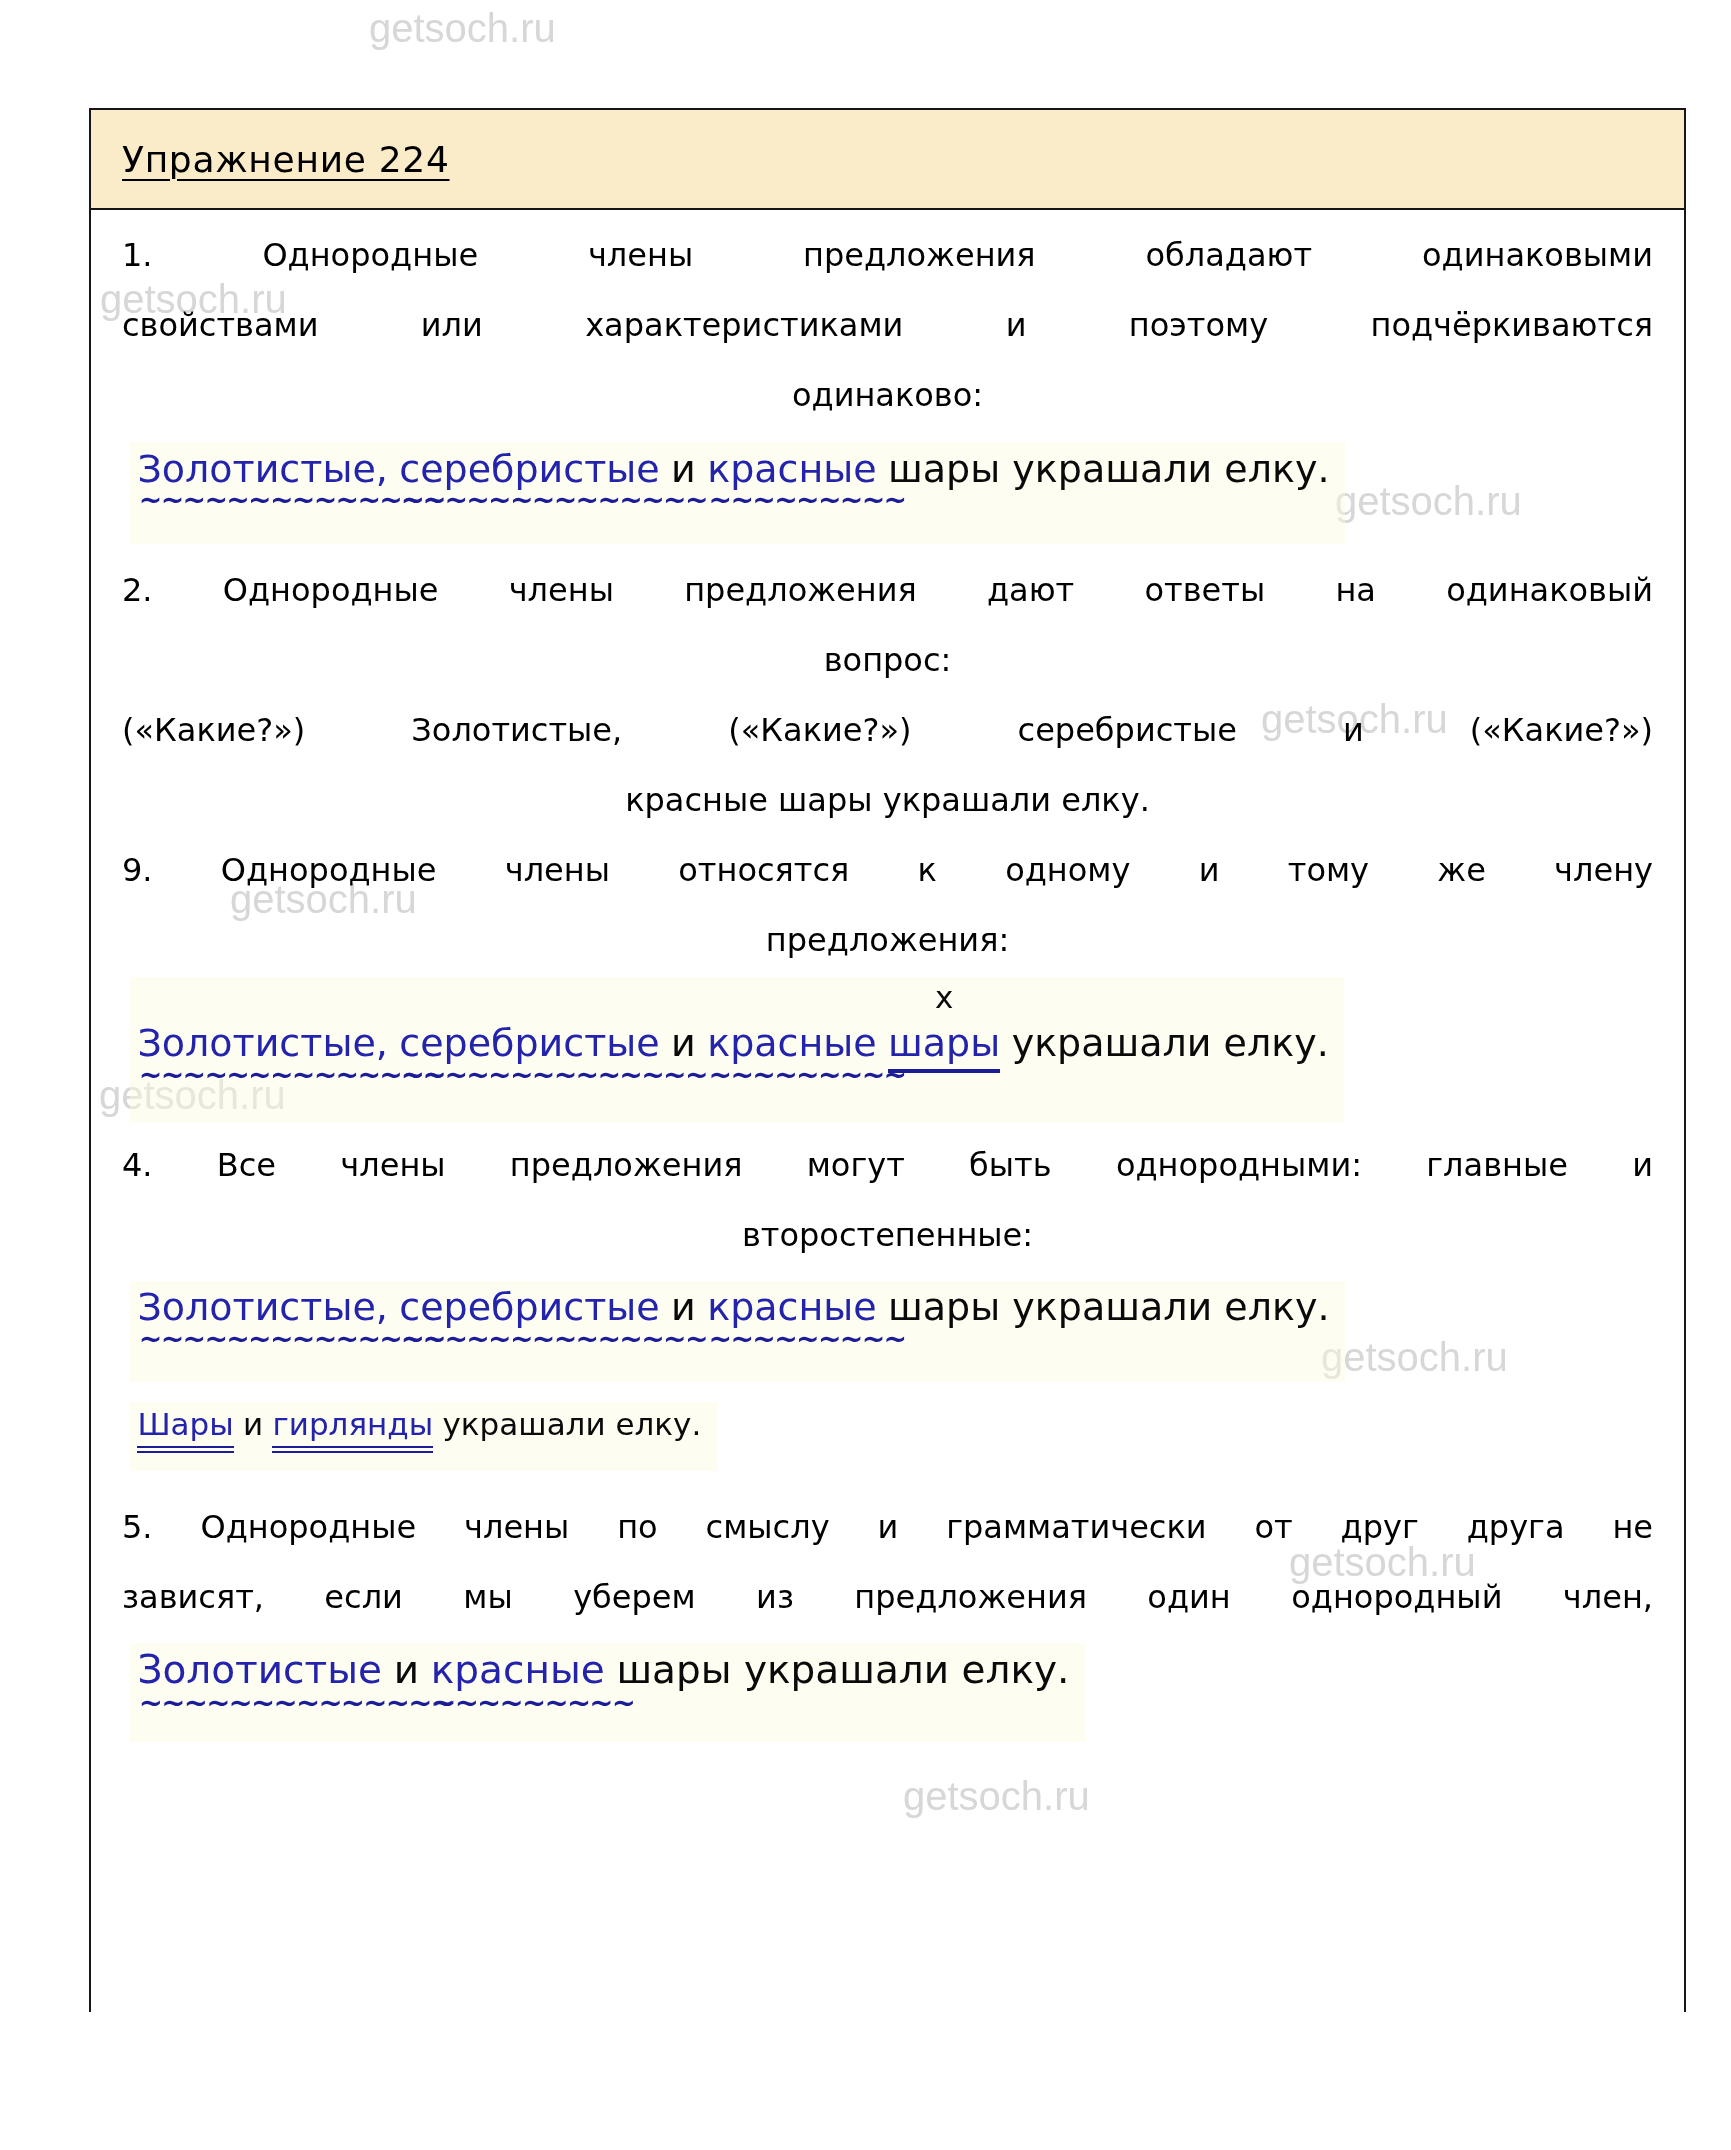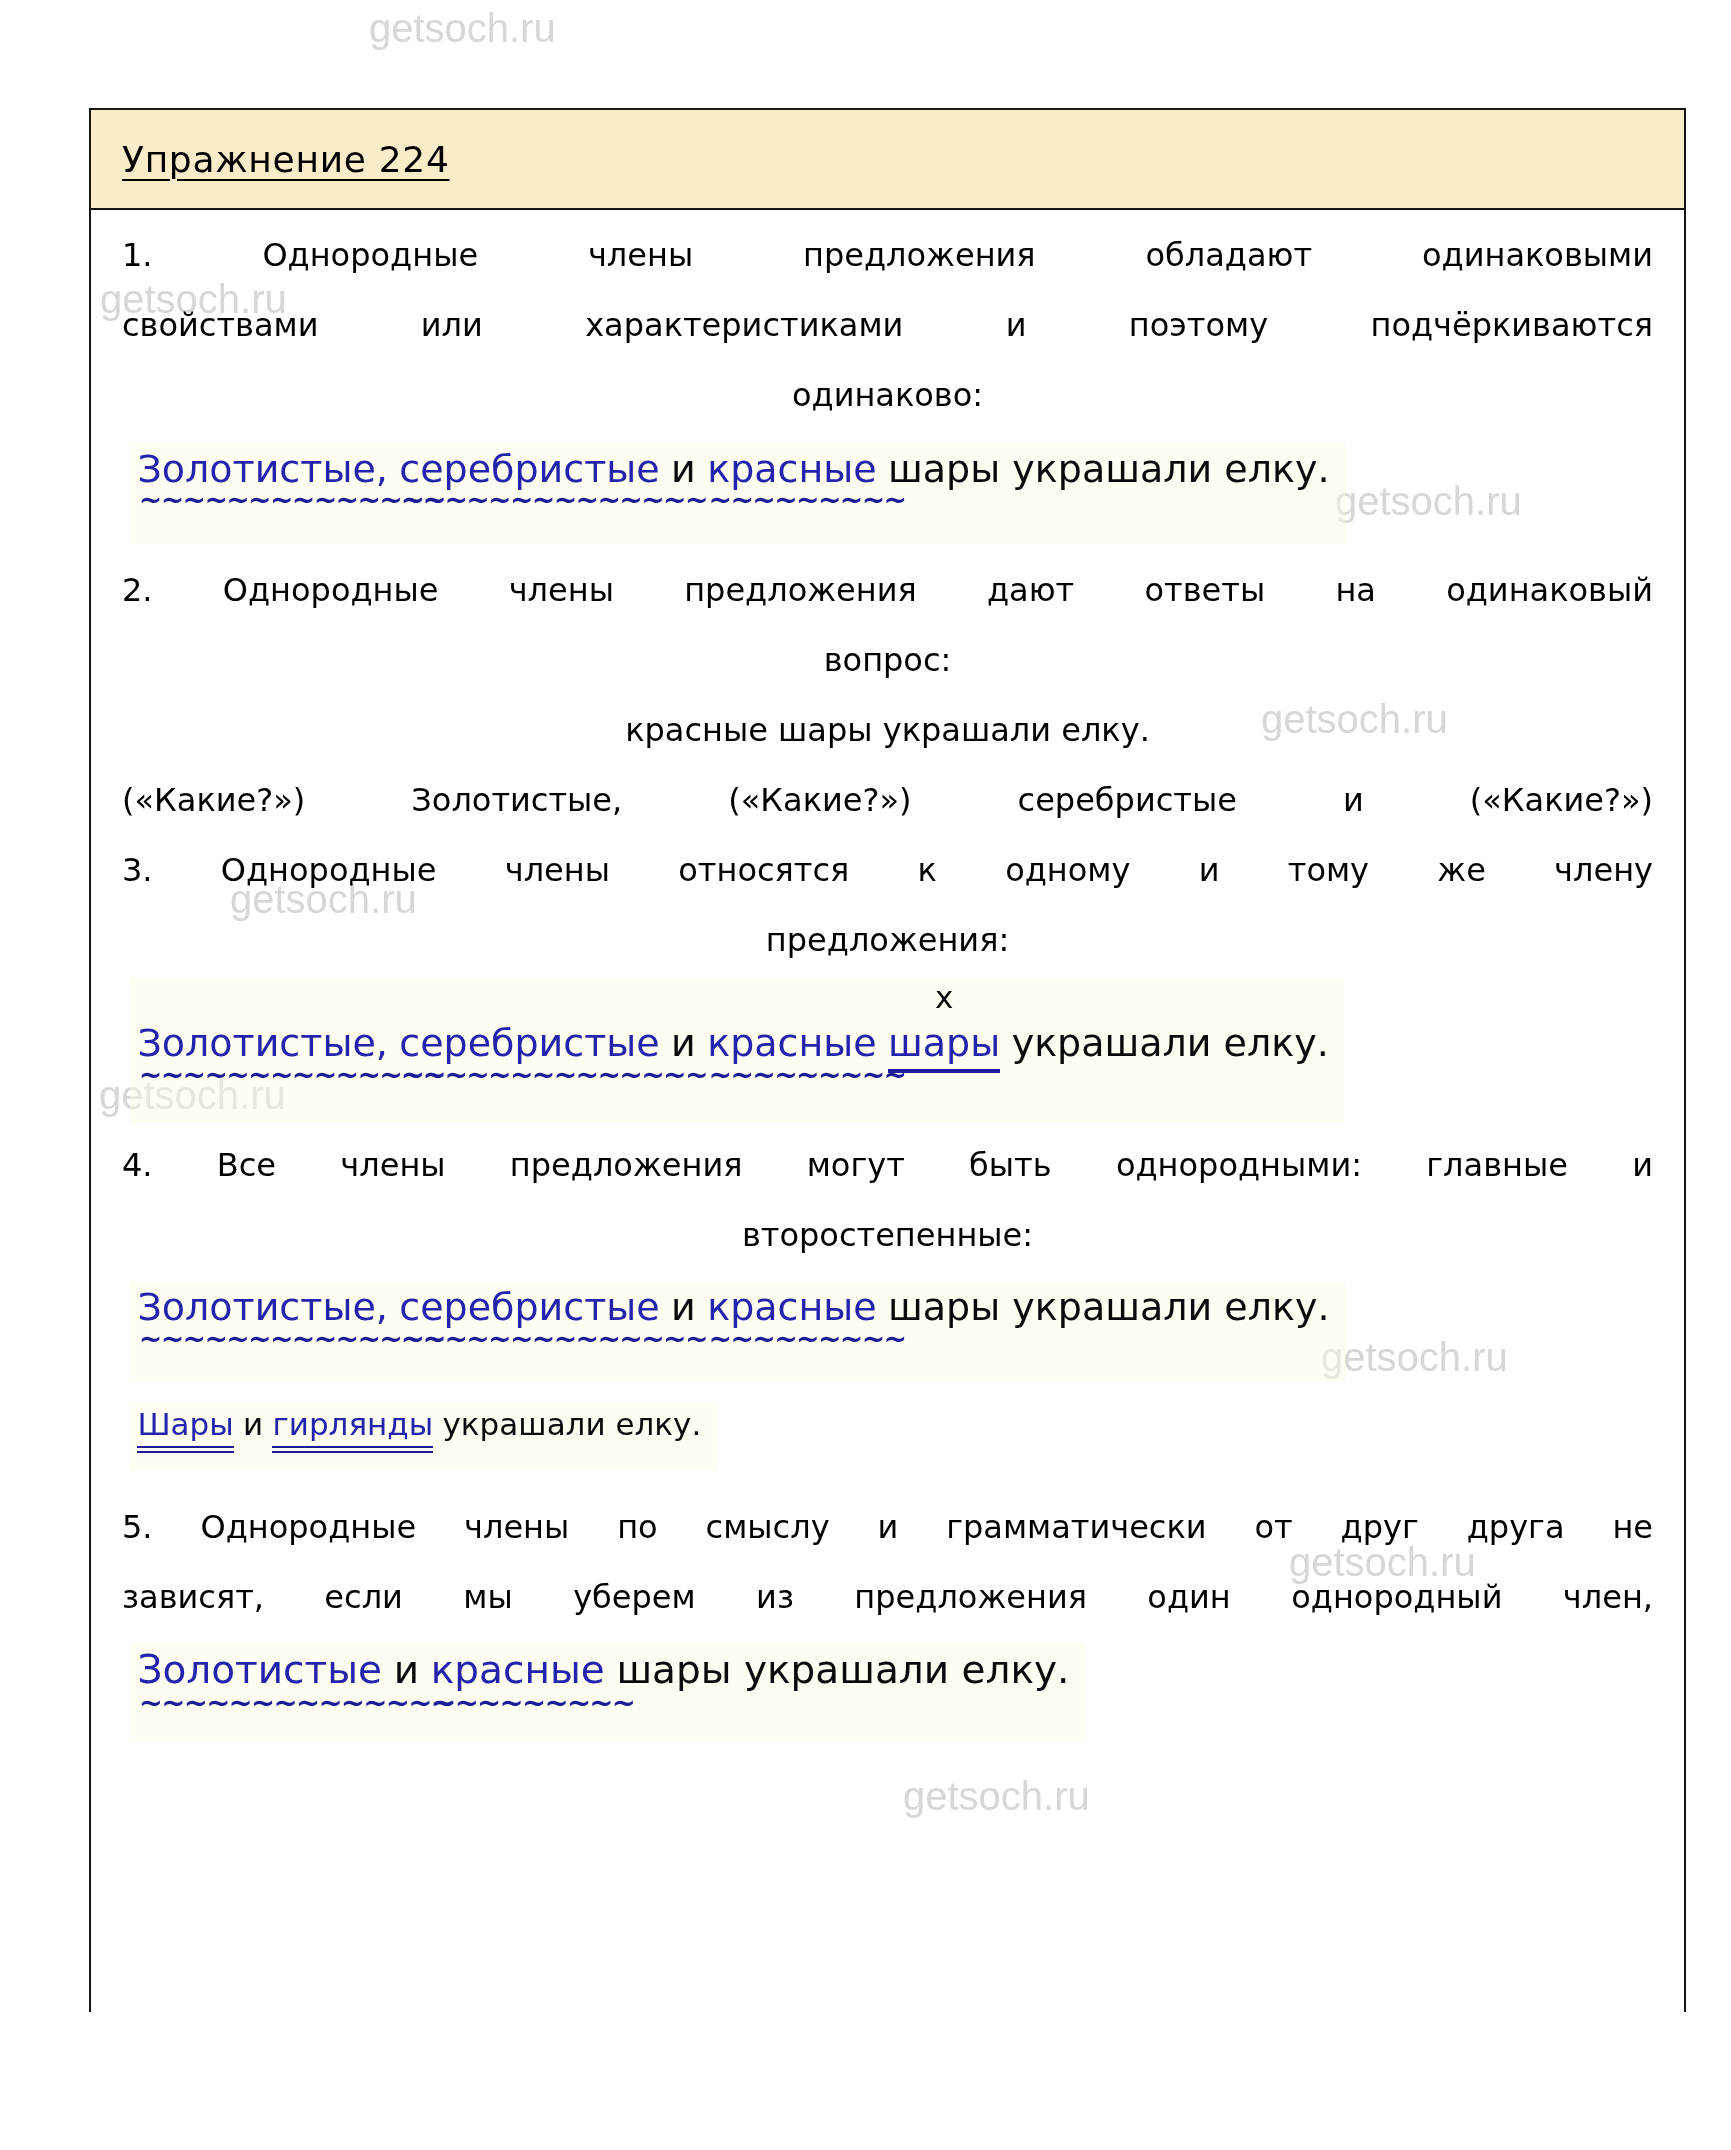--- a/index.html
+++ b/index.html
@@ -139,26 +139,26 @@
         <span class="tok"><span class="tok-text blue">Золотистые,</span><span class="squig">~~~~~~~~~~~~~~</span></span>
         <span class="tok"><span class="tok-text blue">серебристые</span><span class="squig">~~~~~~~~~~~~~~</span></span>
         <span class="tok"><span class="tok-text black">и</span></span>
         <span class="tok"><span class="tok-text blue">красные</span><span class="squig">~~~~~~~~~</span></span>
         <span class="tok"><span class="tok-text black">шары украшали елку.</span></span>
       </div>
 
       <div class="para mt16">
         <span class="line j">2. Однородные члены предложения дают ответы на одинаковый</span>
         <span class="line l">вопрос:</span>
+        <span class="line j">(«Какие?») Золотистые, («Какие?») серебристые и («Какие?»)</span>
         <span class="line l">красные шары украшали елку.</span>
-        <span class="line j">(«Какие?») Золотистые, («Какие?») серебристые и («Какие?»)</span>
       </div>
 
       <div class="para">
-        <span class="line j">3. Однородные члены относятся к одному и тому же члену</span>
+        <span class="line j">9. Однородные члены относятся к одному и тому же члену</span>
         <span class="line l">предложения:</span>
       </div>
 
       <div class="example ex2">
         <span class="tok"><span class="tok-text blue">Золотистые,</span><span class="squig">~~~~~~~~~~~~~~</span></span>
         <span class="tok"><span class="tok-text blue">серебристые</span><span class="squig">~~~~~~~~~~~~~~</span></span>
         <span class="tok"><span class="tok-text black">и</span></span>
         <span class="tok"><span class="tok-text blue">красные</span><span class="squig">~~~~~~~~~</span></span>
         <span class="tok solid"><span class="above">х</span><span class="tok-text blue">шары</span></span>
         <span class="tok"><span class="tok-text black">украшали елку.</span></span>

